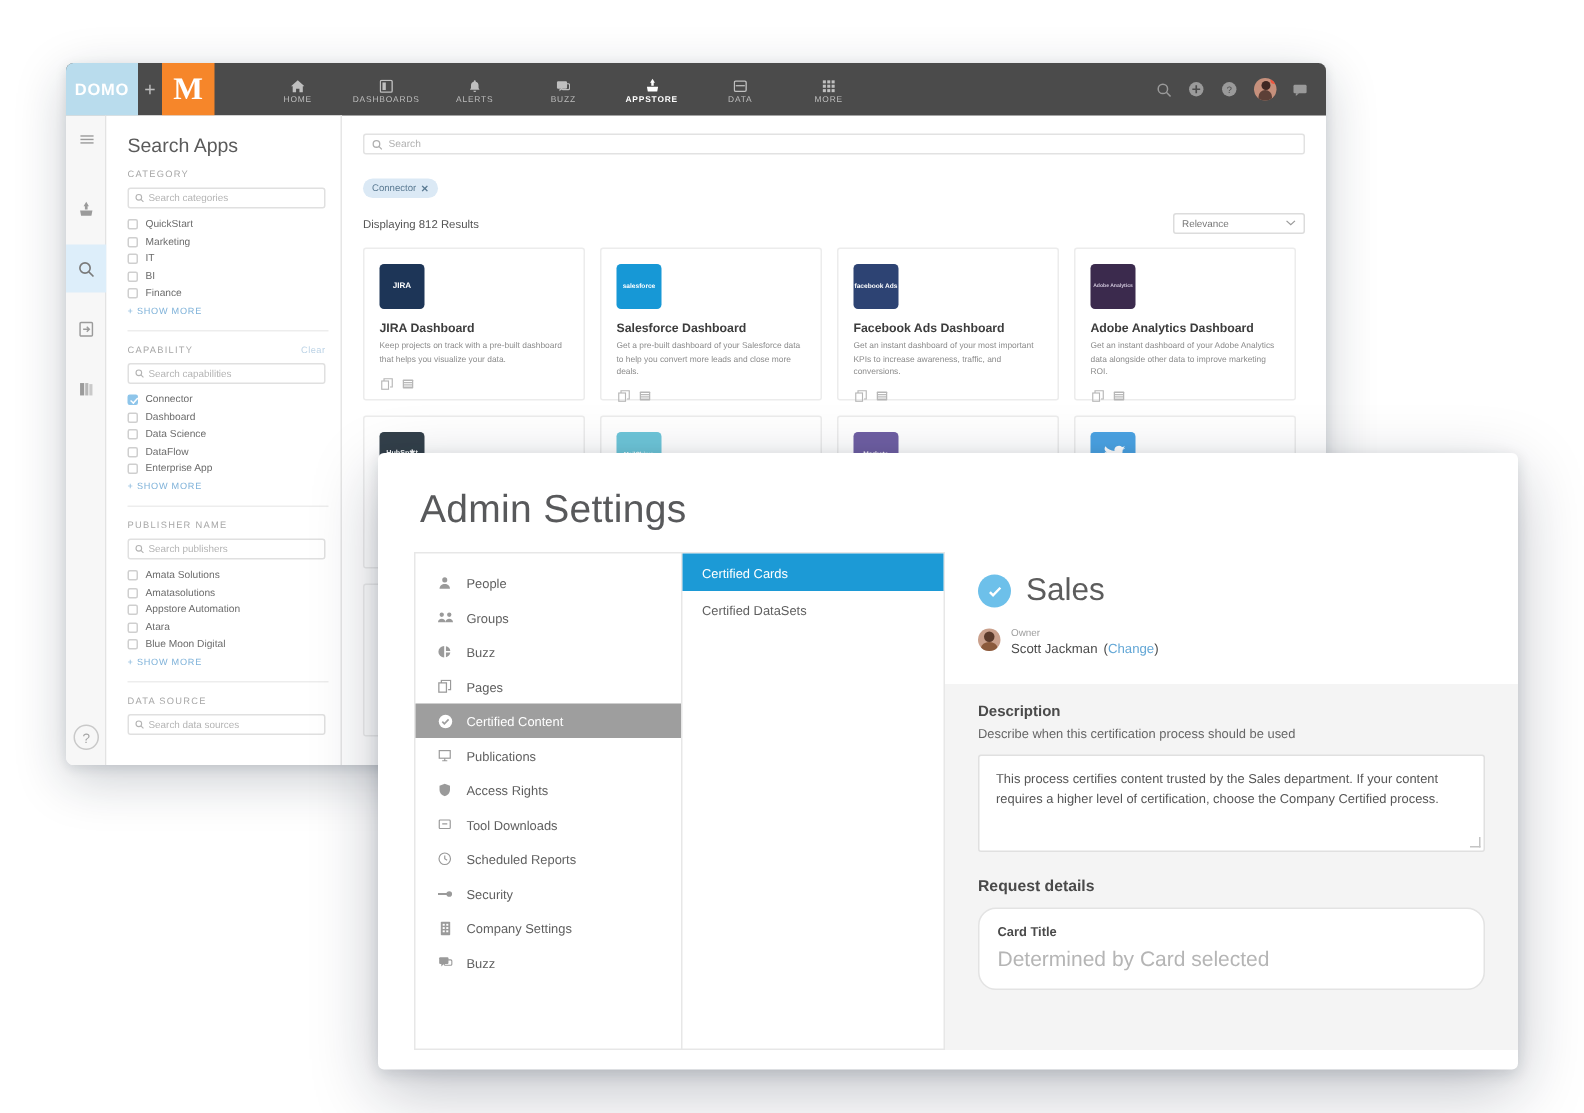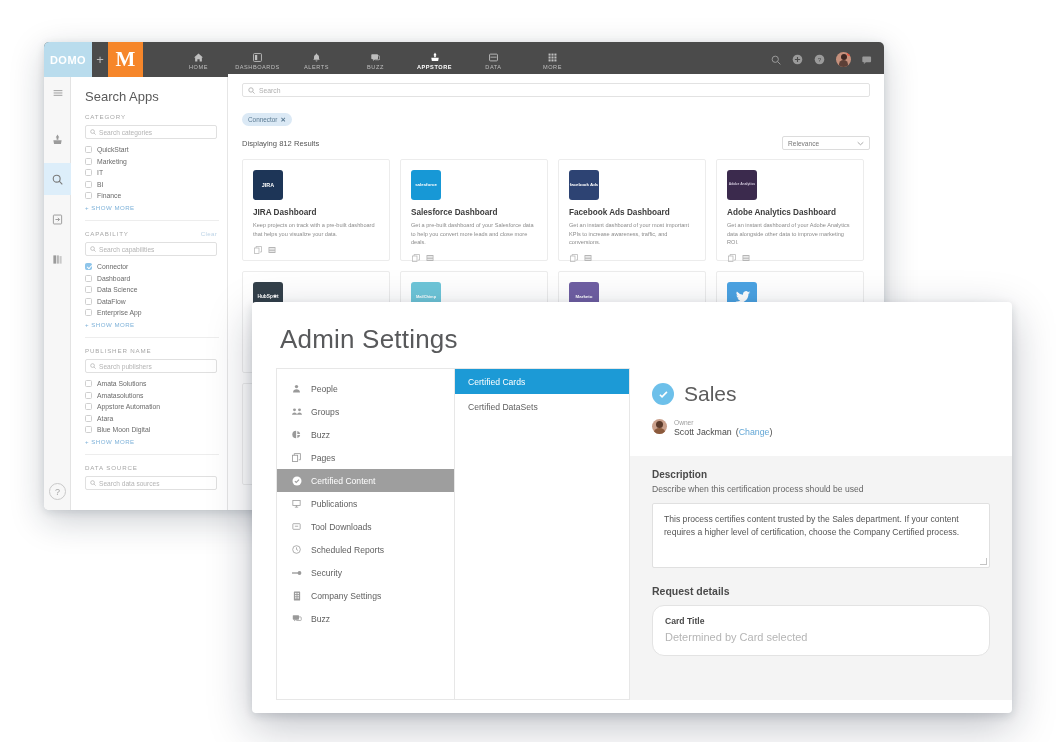--- a/index.html
+++ b/index.html
@@ -117,21 +117,21 @@
   .fs-cb.checked::after{
     content:""; position:absolute; left:2px; top:0.3px; width:2px; height:4px;
     border:solid #fff; border-width:0 1.1px 1.1px 0; transform:rotate(42deg);
   }
   .fs-opt-lbl { font-size:6.8px; color:#6b6b6b; }
   .fs-more { font-size:6.1px; color:#7fb2d9; letter-spacing:.5px; margin-top:5px; }
   .fs-divider { border-top:1px solid #ededed; margin:9px 8px 9px 14px; }
 
   
   .maincol {
-    position:absolute; left:184px; top:32px; width:656px; height:433px;
+    position:absolute; left:184px; top:38px; width:656px; height:433px;
     background:#ffffff; padding: 9px 14px 0 14px;
   }
   .topsearch {
     height:14px; border:1px solid #e2e2e2; border-radius:2px;
     display:flex; align-items:center; gap:4px; padding:0 5px; margin-bottom:11px;
   }
   .topsearch .ph { font-size:6.8px; color:#b0b0b0; }
   .chip {
     display:inline-flex; align-items:center; gap:3px;
     background:#dbe9f5; color:#5a7a92; border-radius:8px;
@@ -233,21 +233,21 @@
   .txta::after{
     content:""; position:absolute; right:2px; bottom:2px; width:6px; height:6px;
     border-right:1px solid #c4c4c4; border-bottom:1px solid #c4c4c4;
   }
   .req-hdr { font-size:10.5px; font-weight:bold; color:#4a4a4a; margin:17px 0 8px 0; }
   .req-box {
     background:#fff; border:1px solid #e3e3e3; border-radius:12px;
     padding:10px 12px 12px 12px;
   }
   .req-lbl { font-size:8.6px; font-weight:bold; color:#4a4a4a; }
-  .req-ph { font-size:11px; color:#b5b5b5; margin-top:5px; }
+  .req-ph { font-size:14px; color:#b5b5b5; margin-top:5px; }
 </style>
 </head>
 <body>
 
 <div id="stage">
 
   <div class="appwin">
 
     <div class="topbar">
       <div class="logo-domo">DOMO</div>
@@ -770,20 +770,28 @@
           <span class="mm-ico">
               <svg width="9" height="9" viewBox="0 0 16 16" fill="none" stroke="currentColor" stroke-width="1.4">
                 <rect x="1.5" y="2.5" width="13" height="9"></rect>
                 <path d="M8 11.5v3M5 14.5h6"></path>
               </svg>
             </span>
           <span>Publications</span>
         </div>
         <div class="mm-item">
           <span class="mm-ico">
+              <svg width="9" height="9" viewBox="0 0 16 16" fill="currentColor">
+                <path d="M8 0.8l6.2 2.4v5c0 3.6-2.6 6.2-6.2 7.6C4.4 14.4 1.8 11.8 1.8 8.2v-5z"></path>
+              </svg>
+            </span>
+          <span>Access Rights</span>
+        </div>
+        <div class="mm-item">
+          <span class="mm-ico">
               <svg width="9" height="9" viewBox="0 0 16 16" fill="none" stroke="currentColor" stroke-width="1.4">
                 <rect x="1.5" y="3" width="13" height="10" rx="1"></rect>
                 <path d="M5 7.5h6"></path>
               </svg>
             </span>
           <span>Tool Downloads</span>
         </div>
         <div class="mm-item">
           <span class="mm-ico">
               <svg width="9" height="9" viewBox="0 0 16 16" fill="none" stroke="currentColor" stroke-width="1.4">

